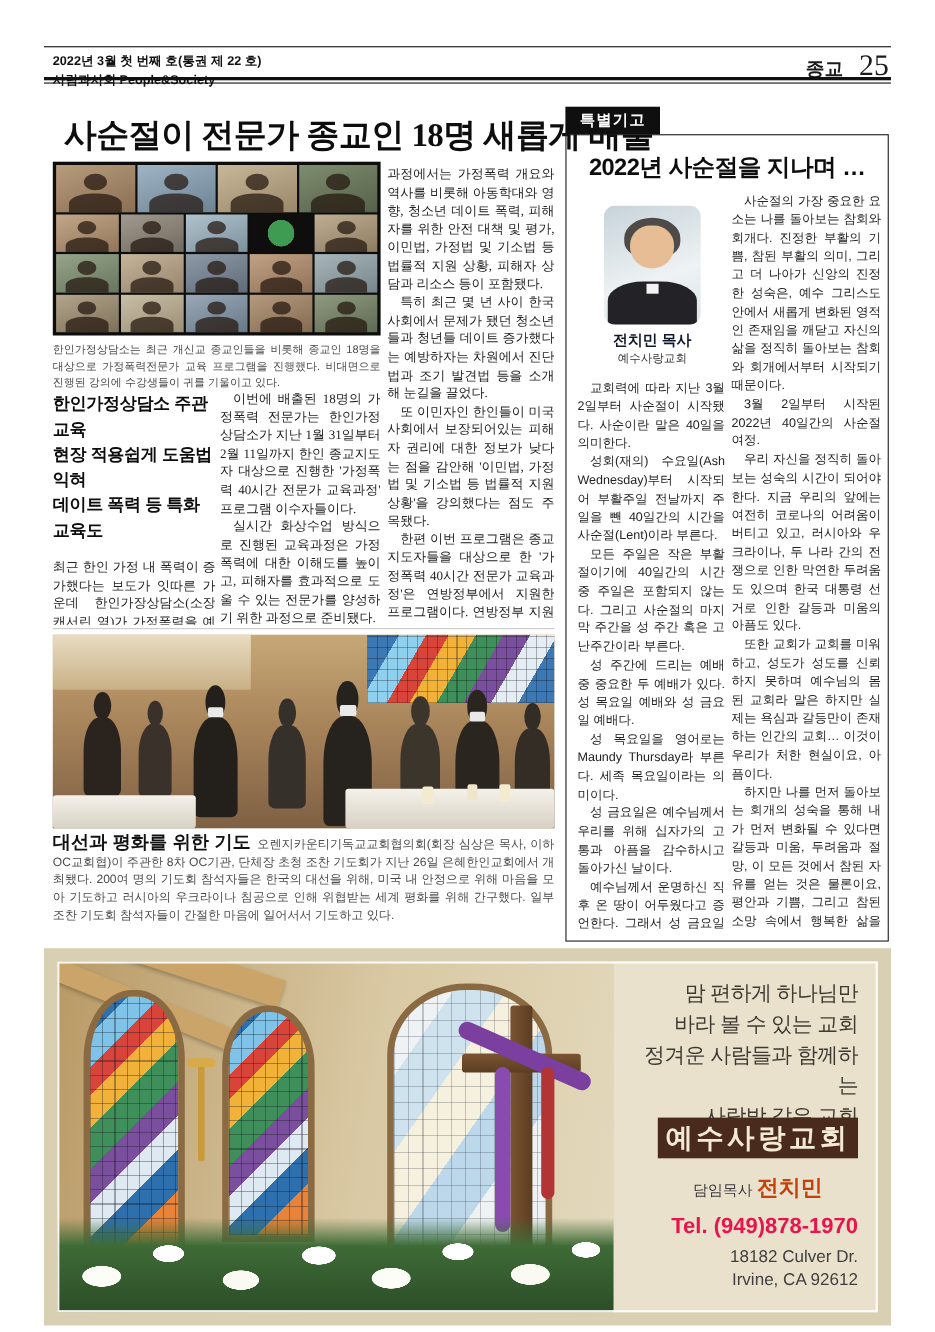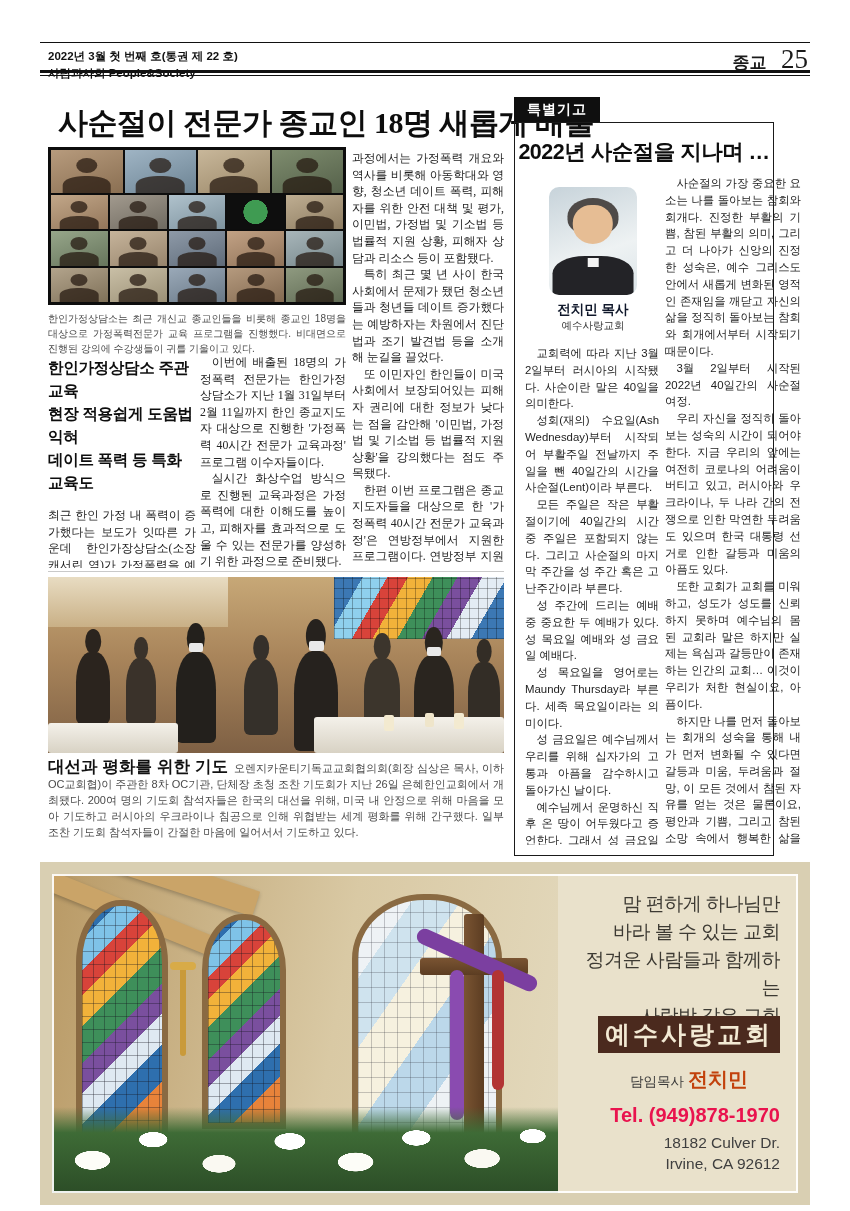--- a/index.html
+++ b/index.html
@@ -211,34 +211,34 @@
     <div class="abs" style="right:40px; bottom:24px; width:10px; height:16px; background:#f3ead0; border-radius:2px;"></div>
     <div class="abs" style="right:70px; bottom:26px; width:9px; height:14px; background:#efe5ca; border-radius:2px;"></div>
     <div class="abs" style="right:110px; bottom:22px; width:10px; height:16px; background:#f3ead0; border-radius:2px;"></div>
   </div>
 
   <div class="abs caption" style="left:48px; top:758px; width:456px; font-size:11px; line-height:16px;">
     <span style="font-size:16.5px; font-weight:bold; color:#111; margin-right:6px;">대선과 평화를 위한 기도</span><span>오렌지카운티기독교교회협의회(회장 심상은 목사, 이하 OC교회협)이 주관한 8차 OC기관, 단체장 초청 조찬 기도회가 지난 26일 은혜한인교회에서 개최됐다. 200여 명의 기도회 참석자들은 한국의 대선을 위해, 미국 내 안정으로 위해 마음을 모아 기도하고 러시아의 우크라이나 침공으로 인해 위협받는 세계 평화를 위해 간구했다. 일부 조찬 기도회 참석자들이 간절한 마음에 일어서서 기도하고 있다.</span>
   </div>
 
   <div class="abs tag" style="left:514px; top:97px; width:86px; height:25px;">특별기고</div>
-  <div class="abs special-border" style="left:514px; top:122px; width:260px; height:734px;">
+  <div class="abs special-border" style="left:514px; top:122px; width:294px; height:734px;">
     <div class="abs sp-title" style="left:0; top:14px; width:100%;">2022년 사순절을 지나며 …</div>
 
     <div class="abs portrait" style="left:34px; top:64px; width:88px; height:108px;">
       <div class="hair"></div>
       <div class="face"></div>
       <div class="torso"></div>
       <div class="collar"></div>
     </div>
     <div class="abs author-name" style="left:4px; top:178px; width:148px;">전치민 목사</div>
     <div class="abs author-aff" style="left:4px; top:196px; width:148px;">예수사랑교회</div>
 
     <div class="abs sp-txt" style="left:10px; top:222px; width:134px; height:500px; overflow:hidden;">
-      <p class="ind">교회력에 따라 지난 3월 2일부터 러시아의 시작됐다. 사순이란 말은 40일을 의미한다.</p>
+      <p class="ind">교회력에 따라 지난 3월 2일부터 사순절이 시작됐다. 사순이란 말은 40일을 의미한다.</p>
       <p class="ind">성회(재의) 수요일(Ash Wednesday)부터 시작되어 부활주일 전날까지 주일을 뺀 40일간의 시간을 사순절(Lent)이라 부른다.</p>
       <p class="ind">모든 주일은 작은 부활절이기에 40일간의 시간 중 주일은 포함되지 않는다. 그리고 사순절의 마지막 주간을 성 주간 혹은 고난주간이라 부른다.</p>
       <p class="ind">성 주간에 드리는 예배 중 중요한 두 예배가 있다. 성 목요일 예배와 성 금요일 예배다.</p>
       <p class="ind">성 목요일을 영어로는 Maundy Thursday라 부른다. 세족 목요일이라는 의미이다.</p>
       <p class="ind">성 금요일은 예수님께서 우리를 위해 십자가의 고통과 아픔을 감수하시고 돌아가신 날이다.</p>
       <p class="ind">예수님께서 운명하신 직후 온 땅이 어두웠다고 증언한다. 그래서 성 금요일의 예배를 어둠(Tenebrae)의 예배라 부르고, 루터교회는 전통적으로 내려오는 의식에 따라 성 금요일 날 '테네브라이(어둠) 예배'를 드린다.</p>
     </div>
 
     <div class="abs sp-txt" style="left:150px; top:52px; width:136px; height:672px; overflow:hidden;">
       <p class="ind">사순절의 가장 중요한 요소는 나를 돌아보는 참회와 회개다. 진정한 부활의 기쁨, 참된 부활의 의미, 그리고 더 나아가 신앙의 진정한 성숙은, 예수 그리스도 안에서 새롭게 변화된 영적인 존재임을 깨닫고 자신의 삶을 정직히 돌아보는 참회와 회개에서부터 시작되기 때문이다.</p>

